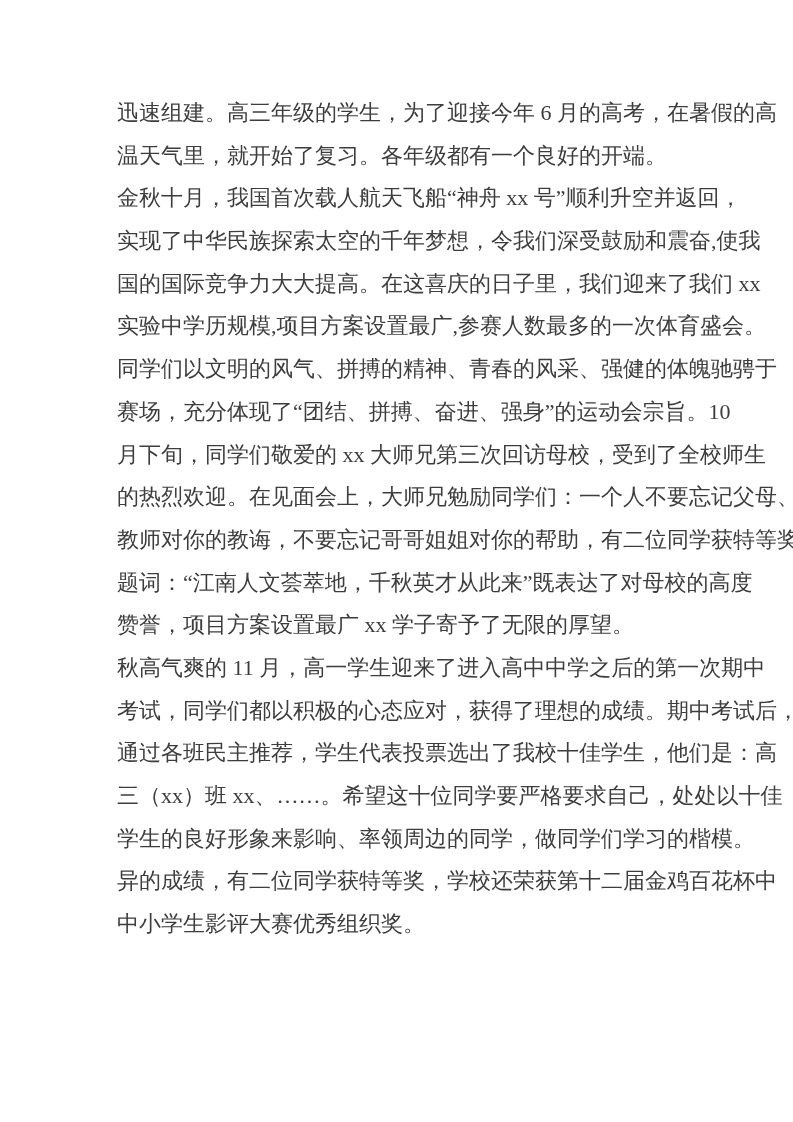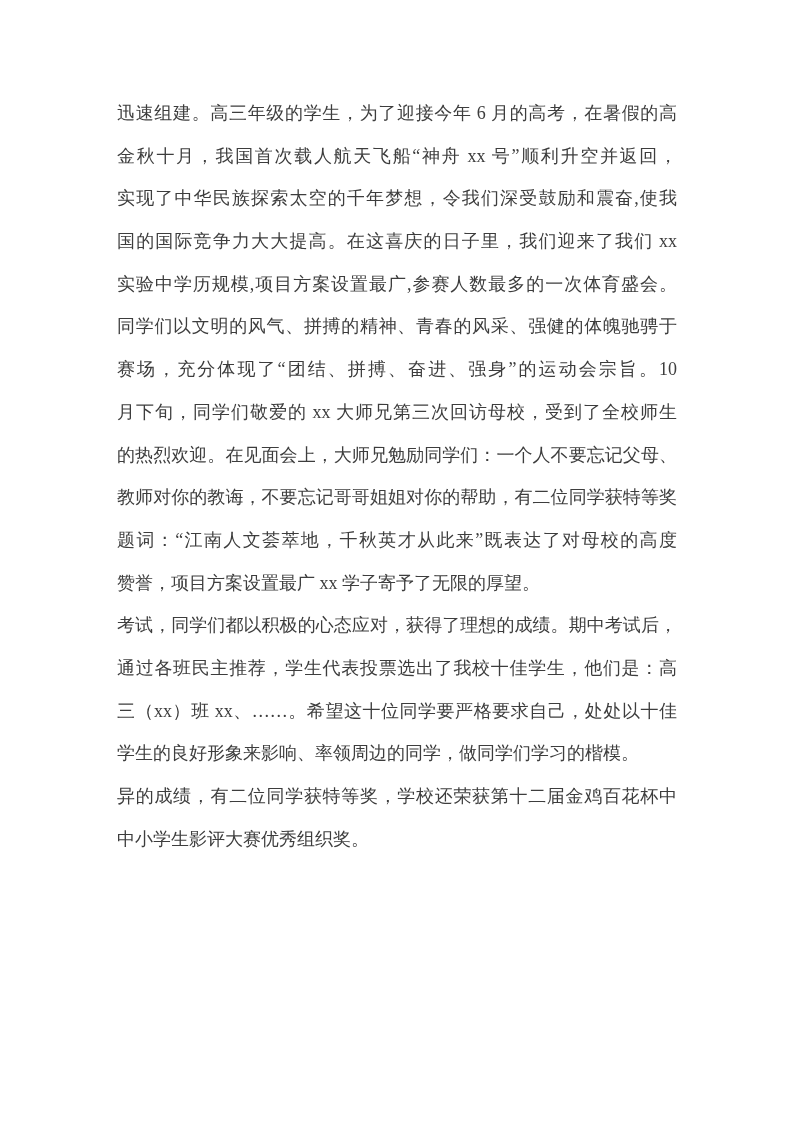--- a/index.html
+++ b/index.html
@@ -21,55 +21,57 @@
     top: 92px;
     width: 560px;
   }
   .paragraph {
     margin: 0;
     padding: 0;
   }
   .line {
     height: 42.7px;
     line-height: 42.7px;
-    font-size: 18px;
+    font-size: 22px;
     color: #3d3d3d;
     text-align: justify;
     text-align-last: justify;
     white-space: nowrap;
     overflow: visible;
     -webkit-font-smoothing: antialiased;
   }
   .line.last {
     text-align: left;
     text-align-last: left;
   }
 </style>
 </head>
 <body>
 
 <div class="page">
   <div class="doc-body" style="color: rgb(61, 61, 61);">
       <div class="paragraph">
         <div class="line">迅速组建。高三年级的学生，为了迎接今年 6 月的高考，在暑假的高</div>
+        <div class="line last">温天气里，就开始了复习。各年级都有一个良好的开端。</div>
       </div>
       <div class="paragraph">
         <div class="line">金秋十月，我国首次载人航天飞船“神舟 xx 号”顺利升空并返回，</div>
         <div class="line">实现了中华民族探索太空的千年梦想，令我们深受鼓励和震奋,使我</div>
         <div class="line">国的国际竞争力大大提高。在这喜庆的日子里，我们迎来了我们 xx</div>
         <div class="line">实验中学历规模,项目方案设置最广,参赛人数最多的一次体育盛会。</div>
         <div class="line">同学们以文明的风气、拼搏的精神、青春的风采、强健的体魄驰骋于</div>
         <div class="line">赛场，充分体现了“团结、拼搏、奋进、强身”的运动会宗旨。10</div>
         <div class="line">月下旬，同学们敬爱的 xx 大师兄第三次回访母校，受到了全校师生</div>
         <div class="line">的热烈欢迎。在见面会上，大师兄勉励同学们：一个人不要忘记父母、</div>
         <div class="line">教师对你的教诲，不要忘记哥哥姐姐对你的帮助，有二位同学获特等奖</div>
         <div class="line">题词：“江南人文荟萃地，千秋英才从此来”既表达了对母校的高度</div>
         <div class="line last">赞誉，项目方案设置最广 xx 学子寄予了无限的厚望。</div>
       </div>
       <div class="paragraph">
+        <div class="line">秋高气爽的 11 月，高一学生迎来了进入高中中学之后的第一次期中</div>
         <div class="line">考试，同学们都以积极的心态应对，获得了理想的成绩。期中考试后，</div>
         <div class="line">通过各班民主推荐，学生代表投票选出了我校十佳学生，他们是：高</div>
         <div class="line">三（xx）班 xx、……。希望这十位同学要严格要求自己，处处以十佳</div>
         <div class="line last">学生的良好形象来影响、率领周边的同学，做同学们学习的楷模。</div>
       </div>
       <div class="paragraph">
         <div class="line">异的成绩，有二位同学获特等奖，学校还荣获第十二届金鸡百花杯中</div>
         <div class="line last">中小学生影评大赛优秀组织奖。</div>
       </div>
     </div>

